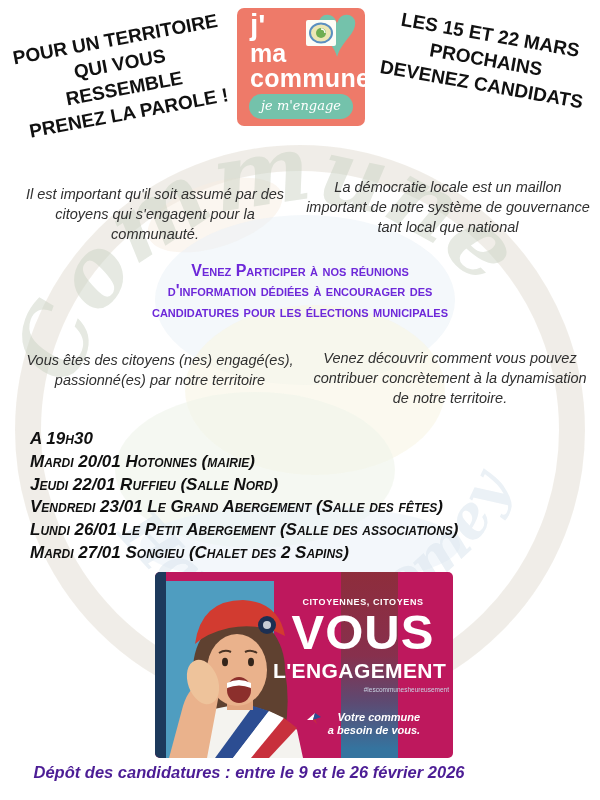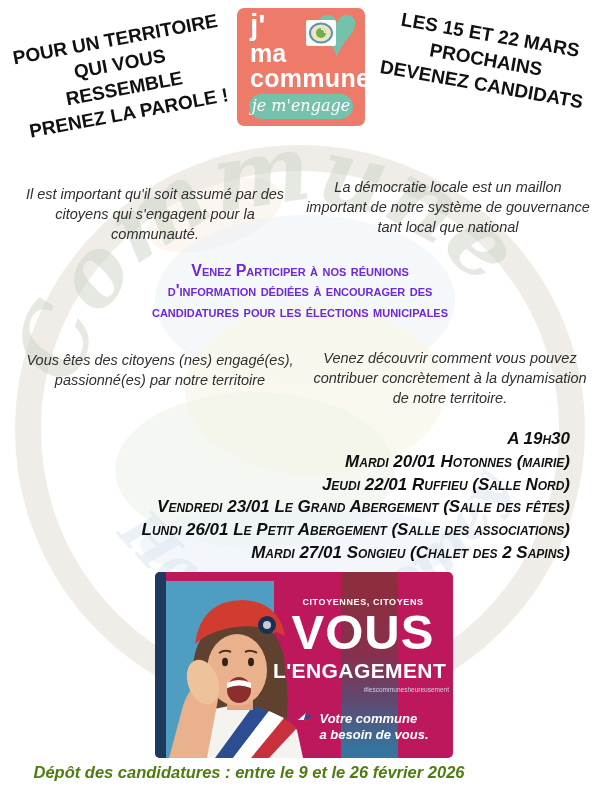--- a/index.html
+++ b/index.html
@@ -17,51 +17,51 @@
   .banner-right{left:372px;top:22px;width:228px;font-size:19px;transform:rotate(10deg);}
   
   .logo{position:absolute;left:237px;top:8px;width:128px;height:118px;background:#ee7a69;border-radius:7px;}
   .logo-j{position:absolute;left:13px;top:0px;font-size:30px;font-weight:bold;color:#fff;}
   .logo-heart{position:absolute;right:6px;top:-14px;font-size:74px;line-height:1;color:#74c2ab;}
   .logo-emblem{position:absolute;right:29px;top:12px;width:30px;height:26px;background:#fdfdf6;border-radius:2px;
     display:flex;align-items:center;justify-content:center;}
   .logo-ma{position:absolute;left:13px;top:31px;font-size:25px;font-weight:bold;color:#fff;}
   .logo-commune{position:absolute;left:13px;top:56px;font-size:25px;font-weight:bold;color:#fff;letter-spacing:.3px;}
   .logo-pill{position:absolute;left:12px;right:12px;bottom:7px;height:25px;background:#74c2ab;border-radius:13px;
-    color:#fff;font-family:"DejaVu Serif", serif;font-style:italic;font-size:16px;text-align:center;line-height:24px;}
+    color:#fff;font-family:"DejaVu Serif", serif;font-style:italic;font-size:13px;text-align:center;line-height:24px;}
   
   .para{position:absolute;margin:0;font-style:italic;font-size:14.5px;line-height:1.38;color:#303030;text-align:center;}
   .intro-left{left:14px;top:184px;width:282px;}
   .intro-right{left:303px;top:177px;width:290px;}
   .mid-left{left:24px;top:350px;width:272px;}
   .mid-right{left:308px;top:348px;width:284px;}
   
   .heading{position:absolute;left:40px;top:261px;width:520px;text-align:center;
     font-weight:bold;font-size:16px;line-height:1.28;font-variant:small-caps;color:#6d28d9;}
   
-  .schedule{position:absolute;left:30px;top:428px;width:540px;text-align:right;
+  .schedule{position:absolute;left:30px;top:428px;width:540px;text-align:left;
     font-weight:bold;font-style:italic;font-variant:small-caps;font-size:17px;line-height:1.34;color:#101010;}
   
   .photo{position:absolute;left:155px;top:572px;width:298px;height:186px;border-radius:5px;overflow:hidden;
     background:#be185d;}
   .photo-navy{position:absolute;left:0;top:0;width:11px;height:100%;background:#1d3a5c;}
   .photo-panel{position:absolute;left:11px;top:9px;width:108px;height:177px;background:#4f9dc0;}
   .photo-stripe{position:absolute;left:186px;top:0;width:57px;height:100%;
     background:linear-gradient(180deg,#8e2d3c 0%,#87304d 45%,#5d4a72 70%,#35749f 95%);}
   .woman{position:absolute;left:2px;bottom:0;width:170px;height:180px;}
   .photo-text{position:absolute;left:118px;top:0;width:180px;text-align:center;color:#fff;}
   .ph-kicker{margin-top:25px;font-size:9px;font-weight:bold;letter-spacing:.6px;}
   .ph-osez{font-size:49px;font-weight:bold;line-height:1.0;letter-spacing:1px;margin-top:1px;}
   .ph-eng{font-size:21px;font-weight:bold;letter-spacing:.4px;margin-top:2px;white-space:nowrap;}
   .ph-hash{font-size:6.5px;color:#c9d4e4;text-align:right;padding-right:4px;margin-top:3px;}
   .ph-tagrow{display:flex;align-items:flex-start;justify-content:center;gap:6px;margin-top:18px;}
-  .ph-tagline{font-size:13px;font-weight:bold;font-style:italic;text-align:left;line-height:1.2;}
+  .ph-tagline{font-size:11px;font-weight:bold;font-style:italic;text-align:right;line-height:1.2;}
   
   .footer{position:absolute;left:0;top:763px;width:498px;text-align:center;
-    font-weight:bold;font-style:italic;font-size:16.5px;color:#4d7c0f;}
+    font-weight:bold;font-style:italic;font-size:16.5px;color:#4c1d95;}
 </style>
 </head>
 <body>
 
 <div class="page">
 
   <svg class="watermark" viewBox="0 0 600 800" aria-hidden="true">
     <g opacity="0.5">
       <circle cx="300" cy="430" r="272" fill="none" stroke="#e3ddd2" stroke-width="26"></circle>
       <ellipse cx="215" cy="215" rx="70" ry="32" fill="#f0dcc6" opacity="0.55" transform="rotate(-18 215 215)"></ellipse>

